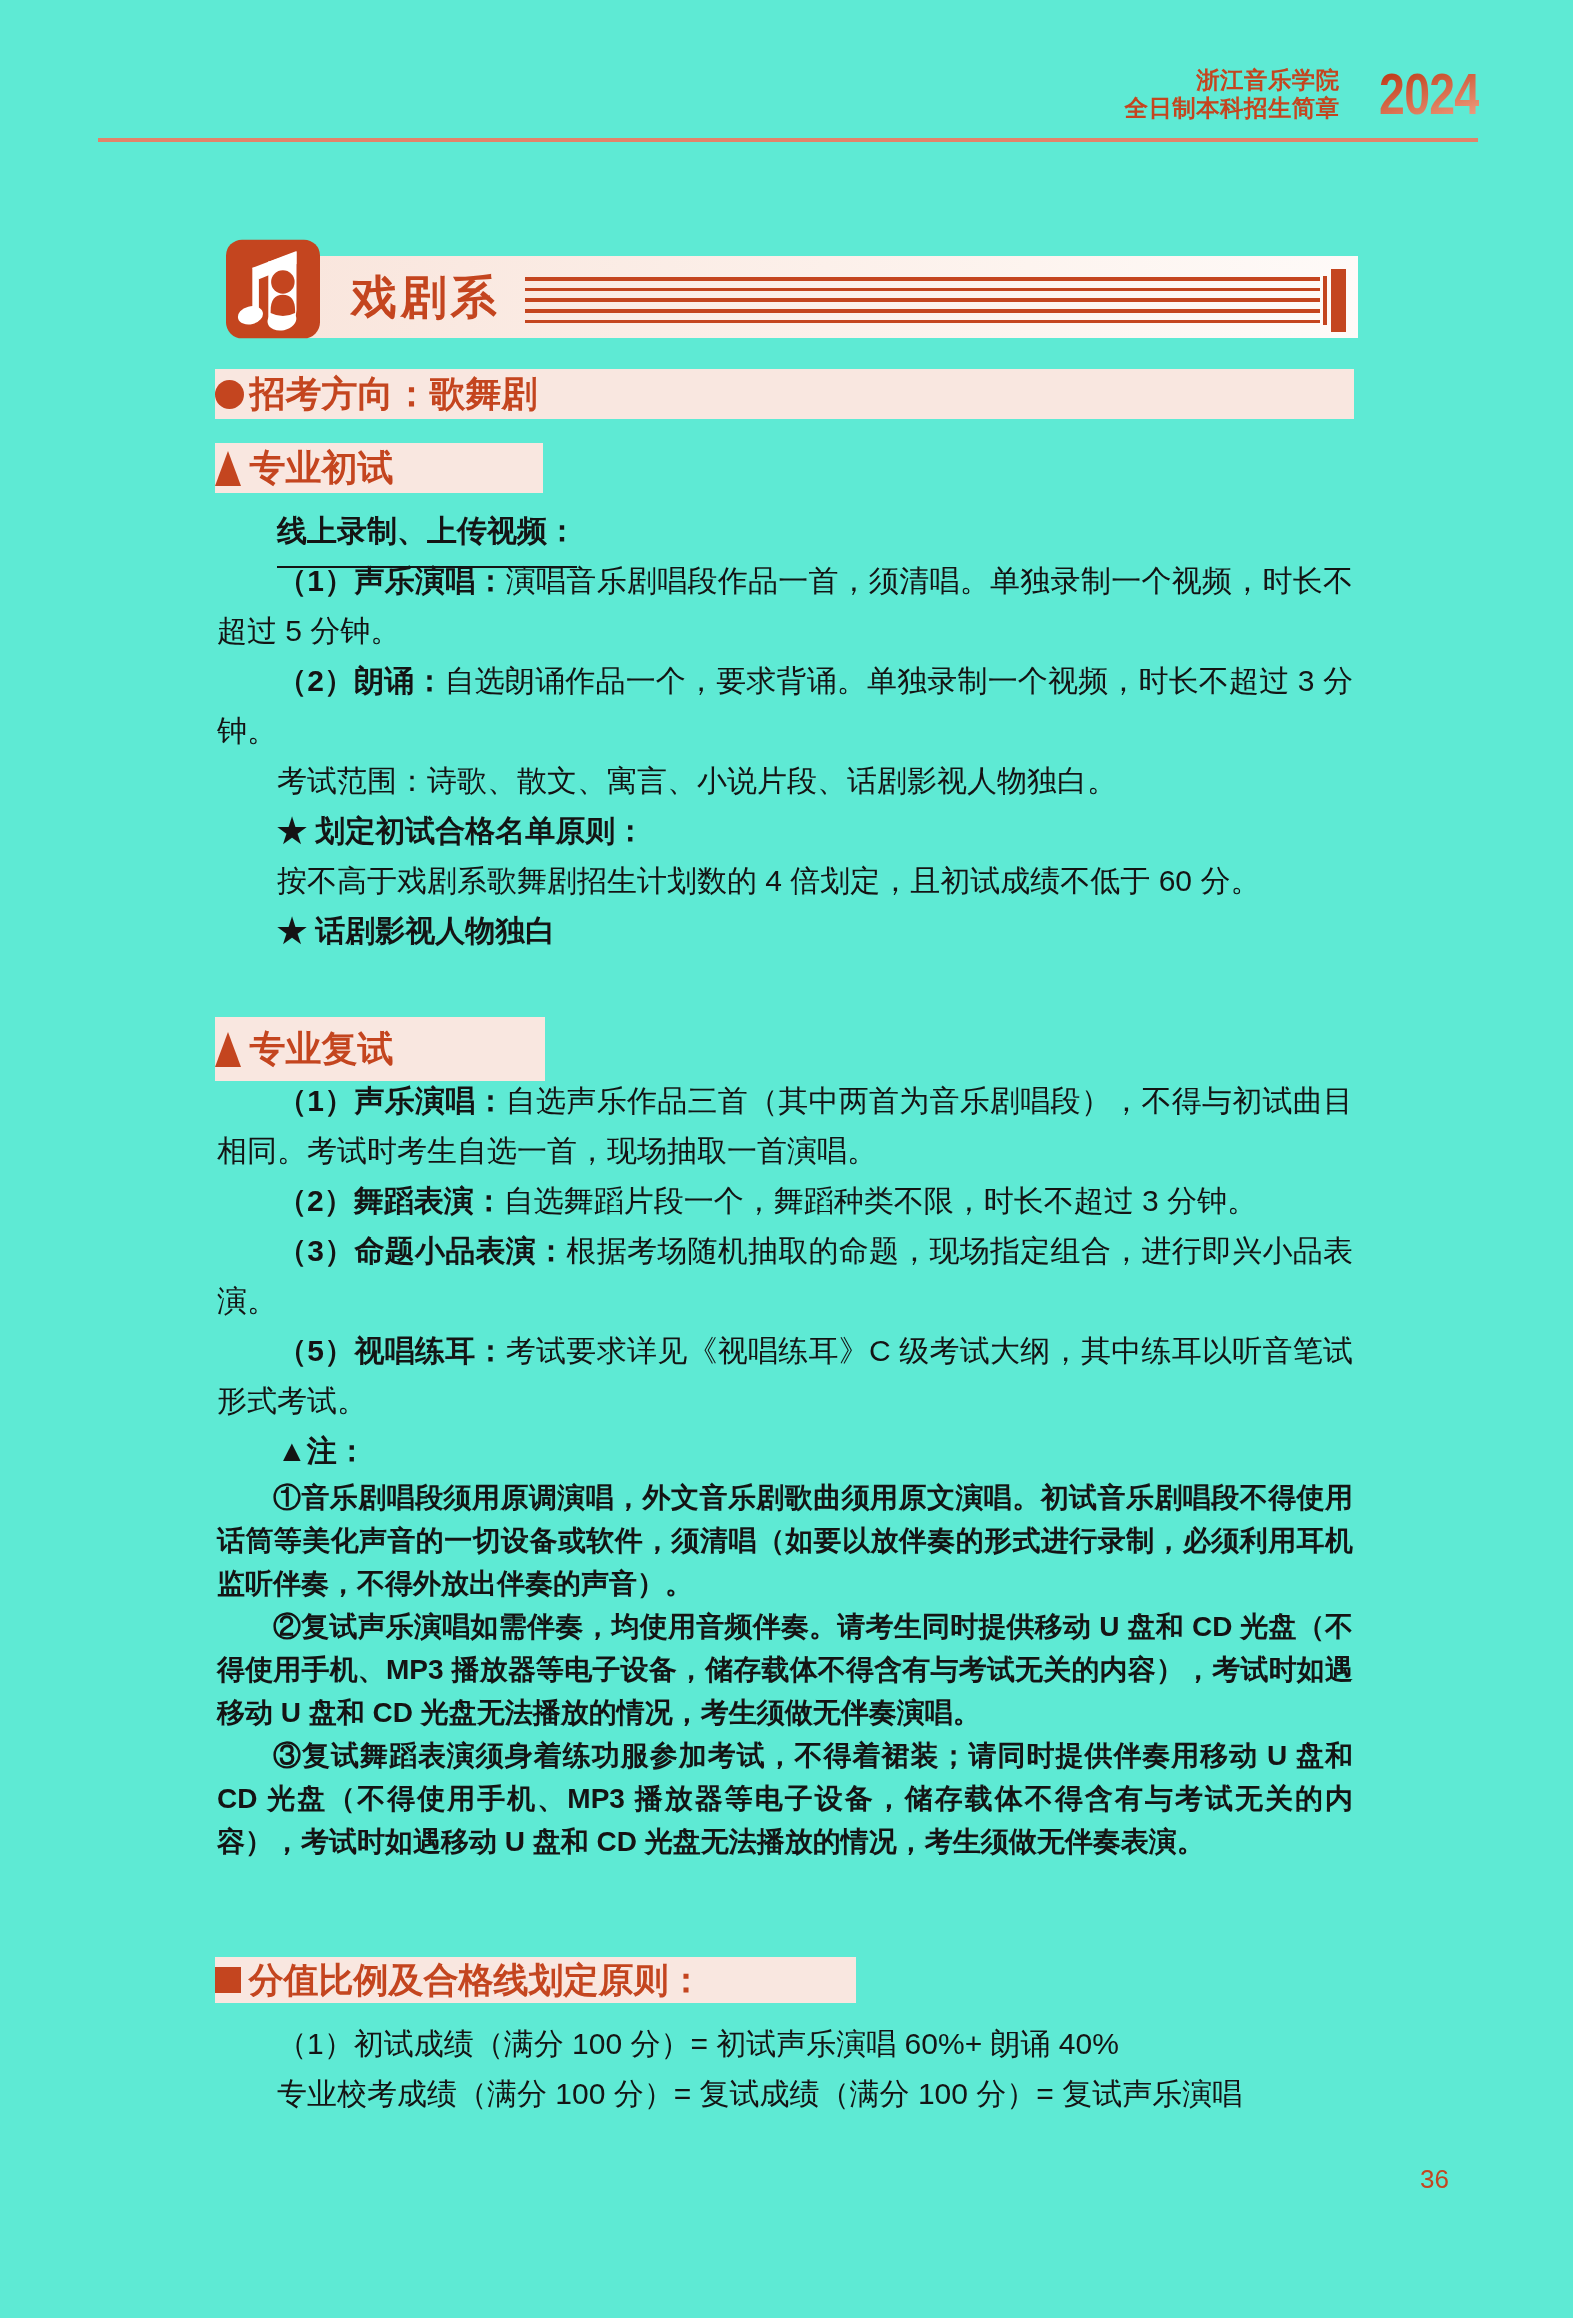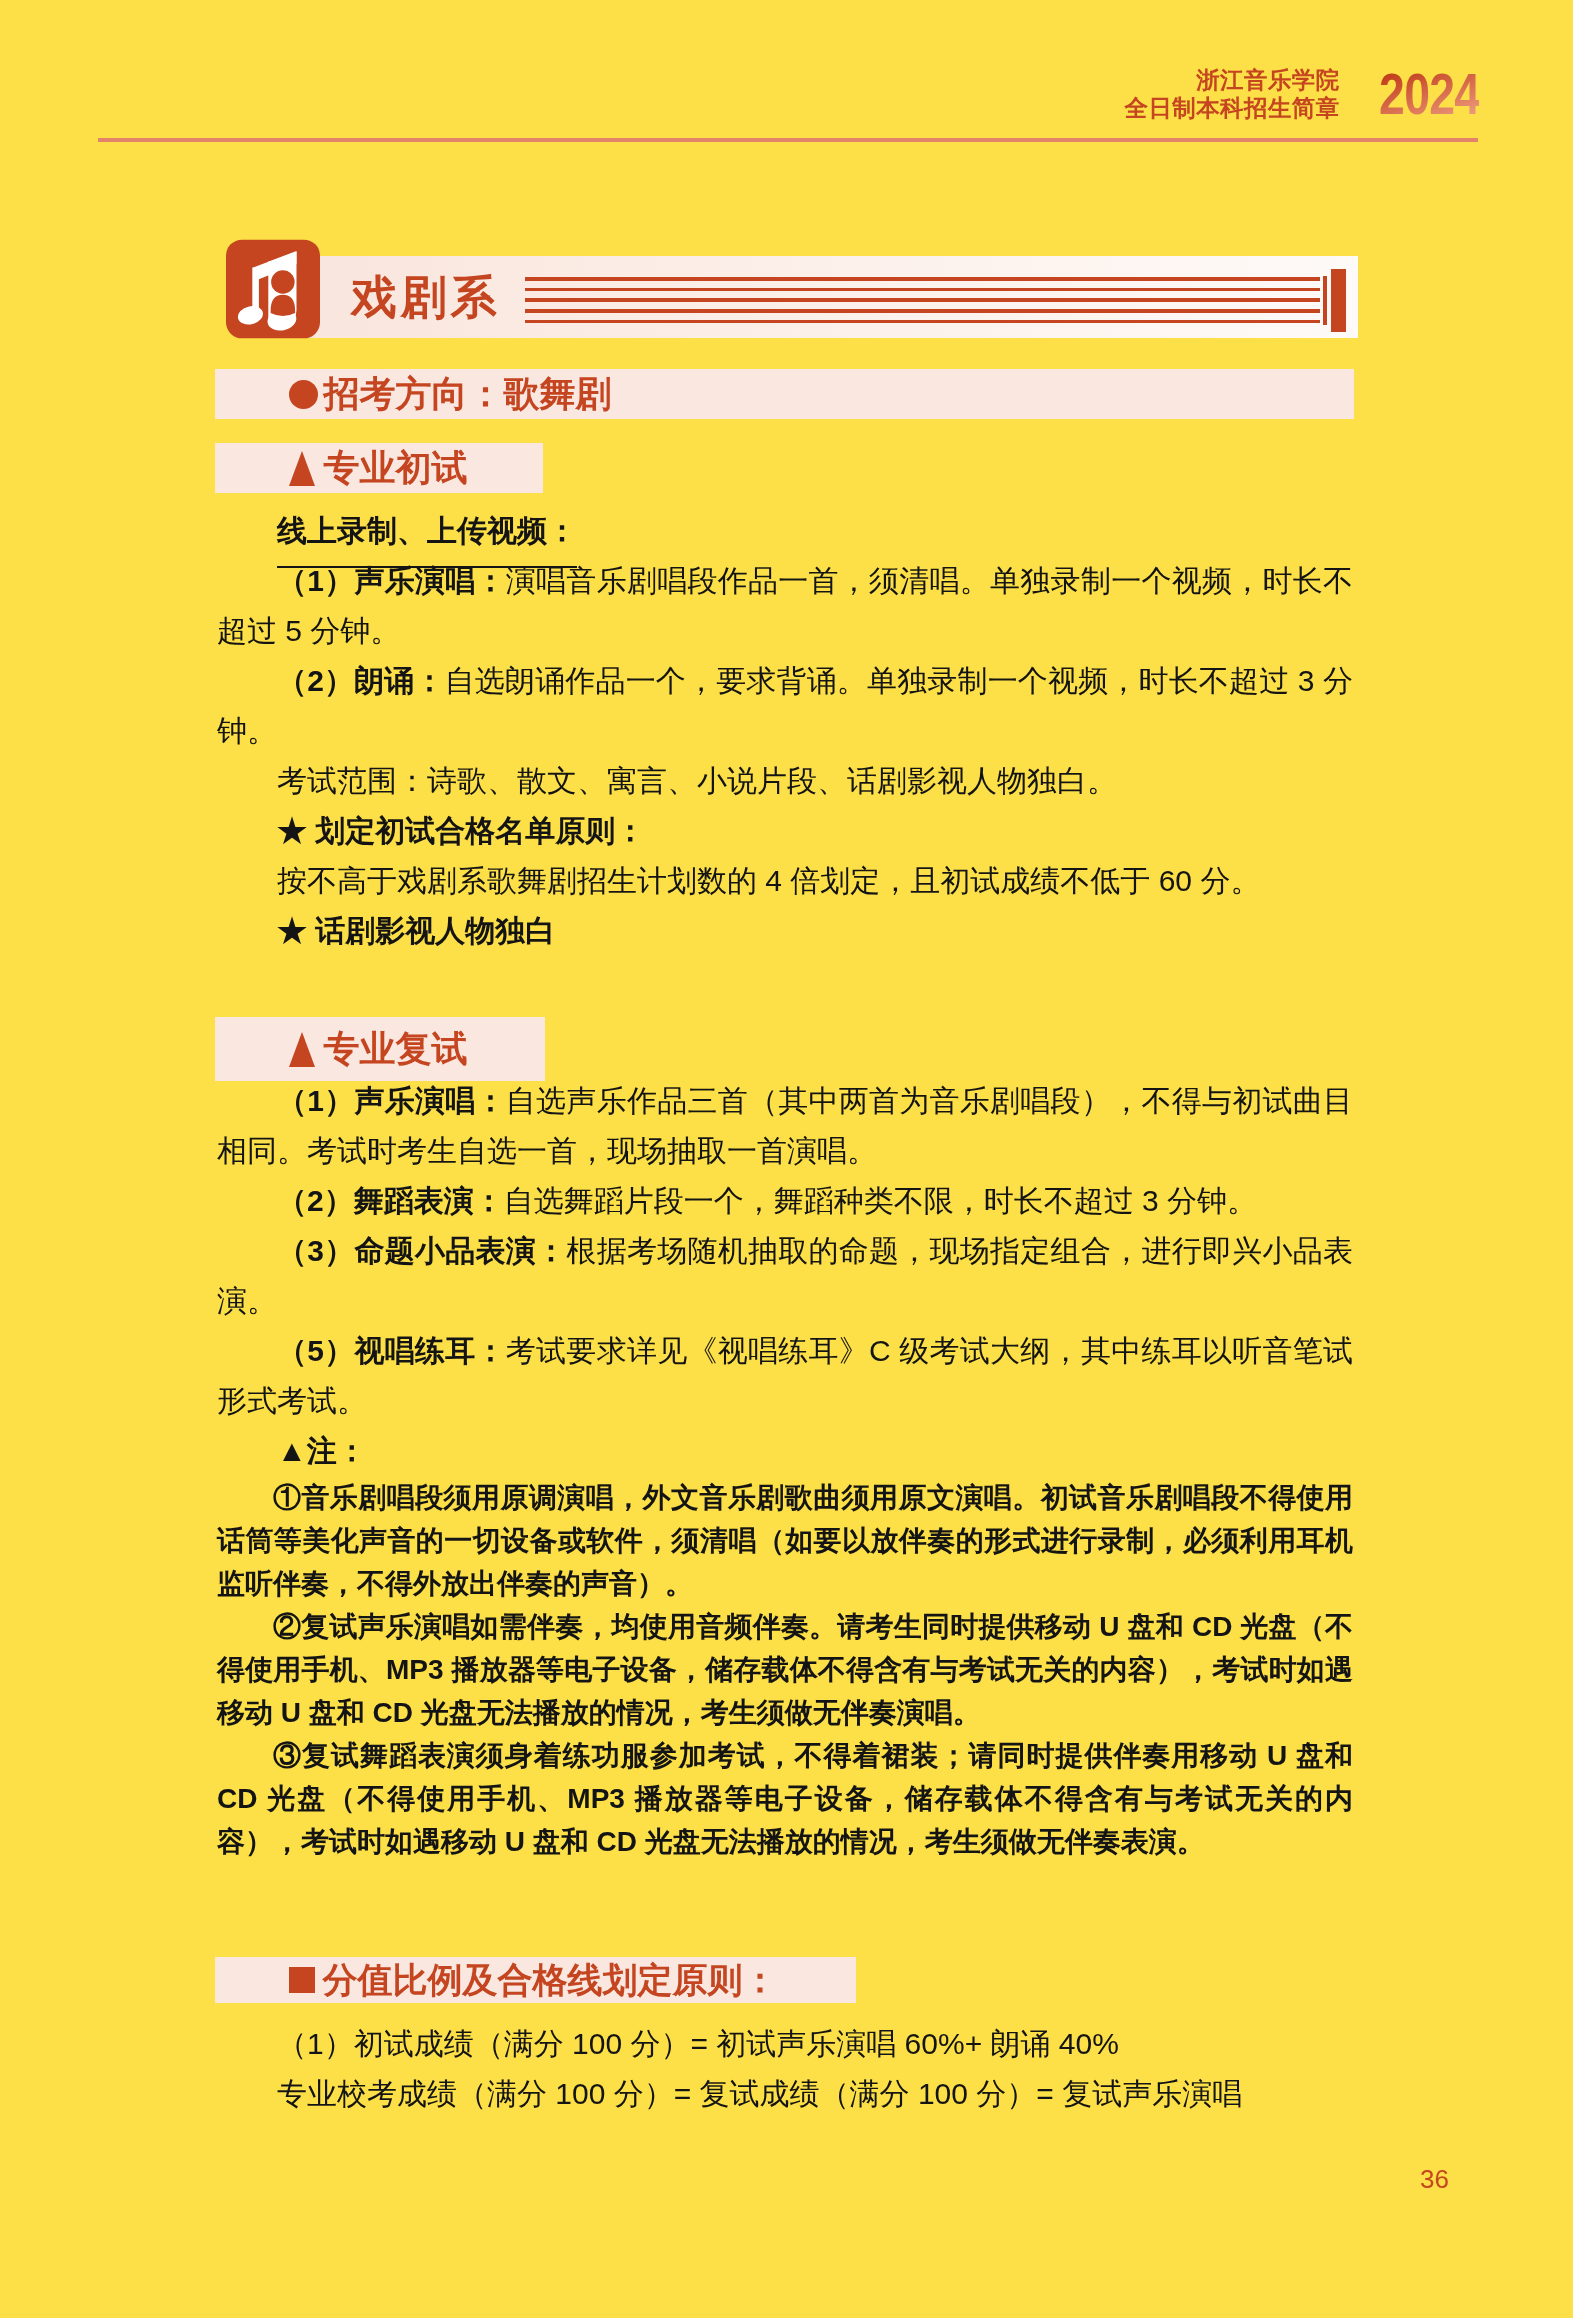--- a/index.html
+++ b/index.html
@@ -5,21 +5,21 @@
   :root{
     --accent:#C4451F;
     --rule:#E2836A;
     --banner-bg:#F9E7E0;
     --ink:#141414;
   }
   html,body{margin:0;padding:0;background:#888;}
   .page{
     position:relative;
     width:1574px;height:2319px;
-    background:#fde047;
+    background:#5eead4;
     font-family:"Liberation Sans", sans-serif;
     color:var(--ink);
     overflow:hidden;
   }
   
   .hdr{
     position:absolute;top:65px;right:95px;
     display:flex;align-items:center;gap:14px;
   }
   .hdr-text{
@@ -52,21 +52,21 @@
   .staff-lines{position:absolute;left:525px;top:277px;width:795px;}
   .staff-lines i{display:block;height:3.7px;margin-bottom:7px;background:var(--accent);}
   .staff-lines i:last-child{margin-bottom:0;}
   .bar-thin{position:absolute;left:1323px;top:276px;width:4.2px;height:49px;background:var(--accent);}
   .bar-thick{position:absolute;left:1331px;top:269px;width:15.4px;height:63px;background:var(--accent);}
   
   .banner{
     position:absolute;background:var(--banner-bg);
     display:flex;align-items:center;
     color:var(--accent);font-weight:bold;font-size:36px;
-    padding-left:74px;box-sizing:border-box;white-space:nowrap;
+    box-sizing:border-box;white-space:nowrap;
   }
   .banner-direction{left:215px;top:369px;width:1139px;height:50px;}
   .banner-sub1{left:215px;top:443px;width:328px;height:50px;}
   .banner-sub2{left:215px;top:1017px;width:330px;height:64px;}
   .banner-scoring{left:215px;top:1957px;width:641px;height:46px;font-size:35px;}
   .bullet-circle{width:29px;height:29px;border-radius:50%;background:var(--accent);margin-right:5.6px;flex:none;}
   .bullet-triangle{width:0;height:0;border-left:13.6px solid transparent;border-right:13.6px solid transparent;border-bottom:35px solid var(--accent);margin-right:8.4px;flex:none;}
   .bullet-square{width:26px;height:26px;background:var(--accent);margin-right:7.5px;flex:none;}
   
   .body-block{

